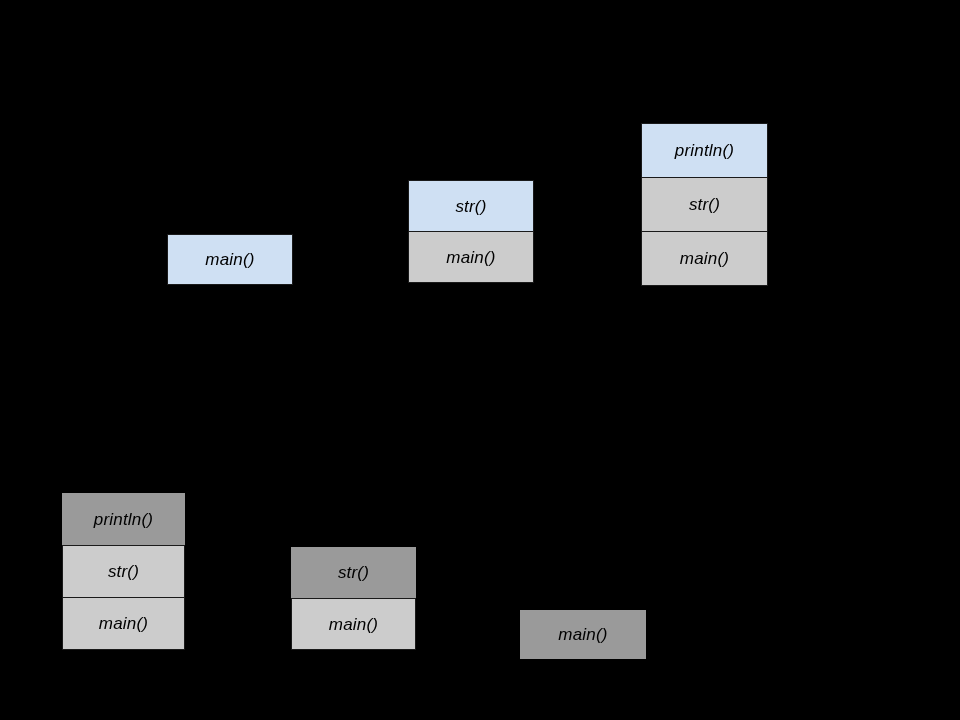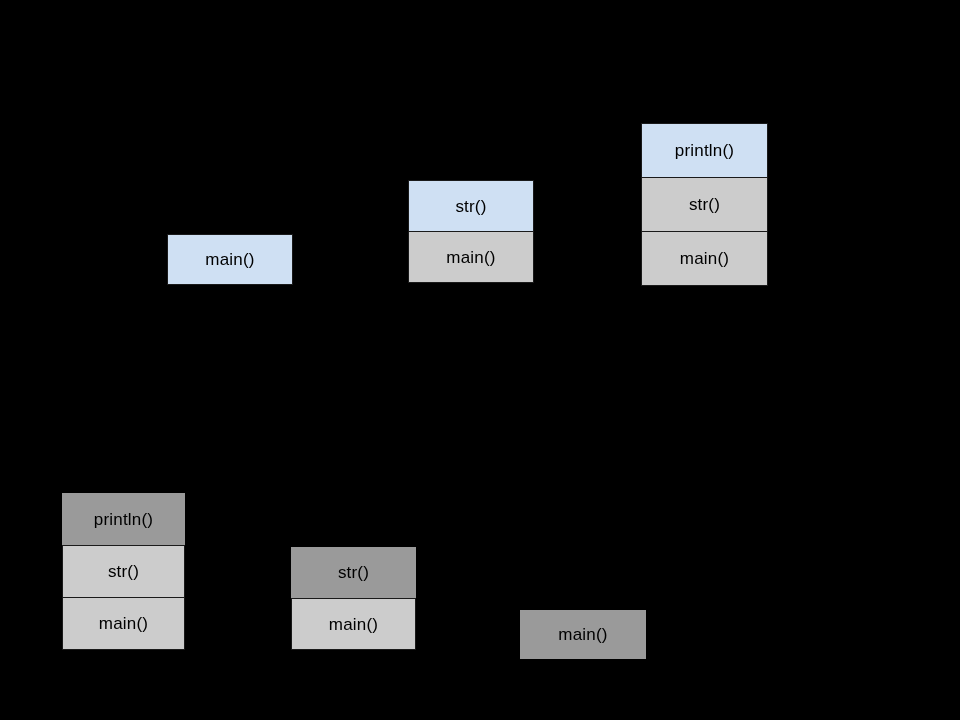--- a/index.html
+++ b/index.html
@@ -10,20 +10,21 @@
   #canvas {
     position: relative;
     width: 960px;
     height: 720px;
     background: #000000;
     overflow: hidden;
     font-family: "Liberation Sans", sans-serif;
   }
   .stack {
     position: absolute;
+    font-style: italic;
   }
   .frame {
     box-sizing: border-box;
     display: flex;
     align-items: center;
     justify-content: center;
     font-size: 17px;
     line-height: 1;
     color: #000000;
     letter-spacing: 0.2px;

